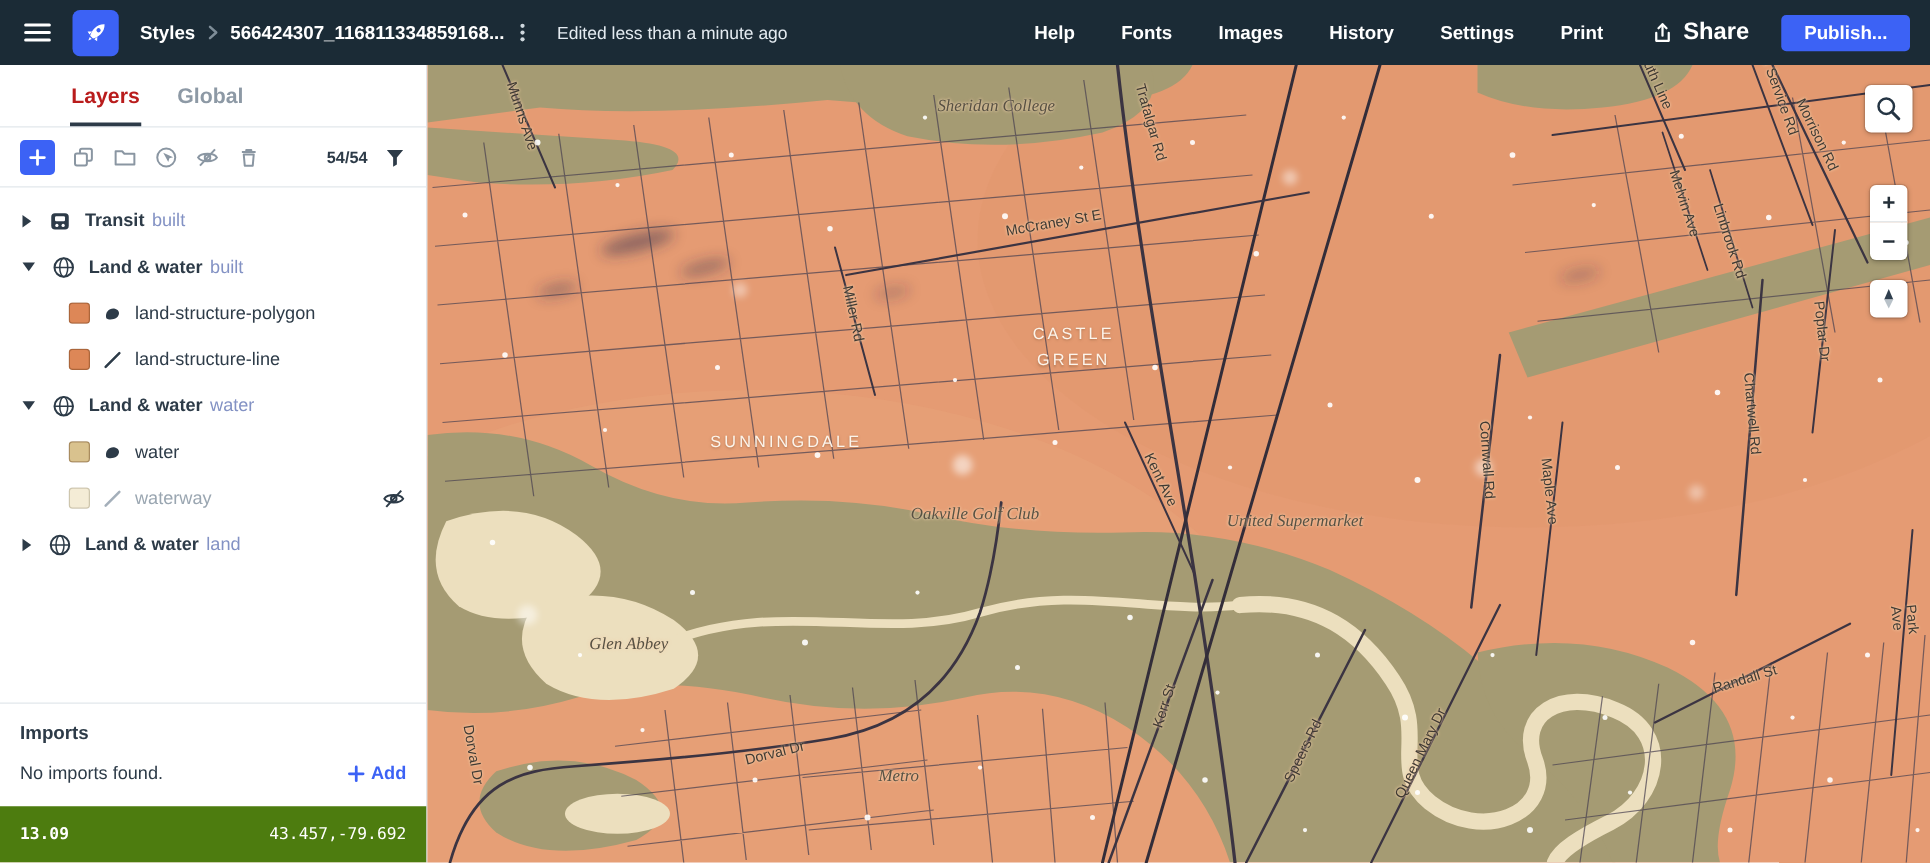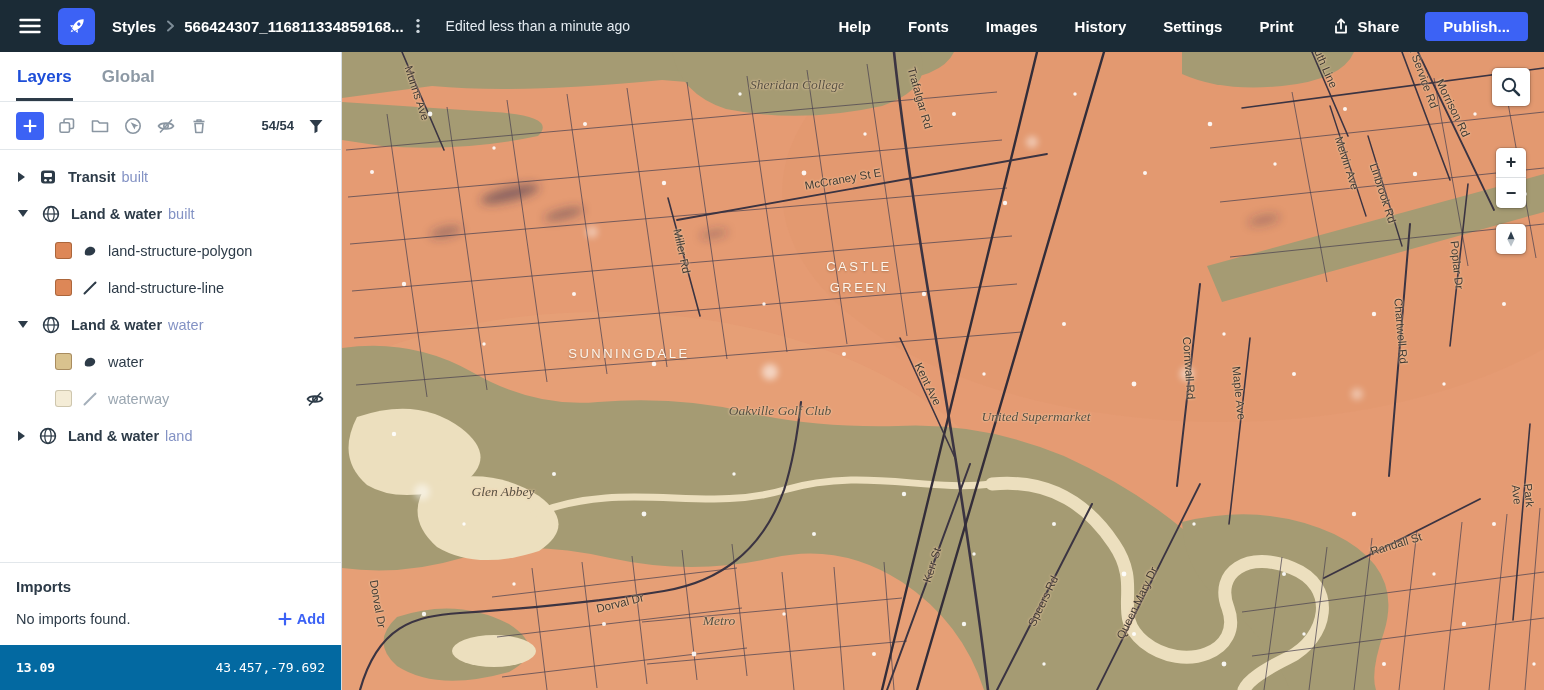--- a/index.html
+++ b/index.html
@@ -11,31 +11,31 @@
   .hamburger { background:none; border:none; cursor:pointer; width:28px; height:28px; display:flex; align-items:center; justify-content:center; }
   .logo { width:37px; height:37px; border-radius:6px; margin-left:14px; display:flex; align-items:center; justify-content:center; cursor:pointer; }
   .crumbs { display:flex; align-items:center; margin-left:17px; }
   .crumb { font-size:15px; font-weight:bold; color:#fff; cursor:pointer; }
   .chev { display:flex; margin:0 6px; }
   .stylename { max-width:250px; overflow:hidden; white-space:nowrap; }
   .kebab { background:none; border:none; cursor:pointer; margin-left:6px; display:flex; }
   .edited { font-size:14px; color:#e4ebf1; margin-left:20px; white-space:nowrap; }
   .topnav { display:flex; align-items:center; gap:37px; margin-left:auto; }
   .navitem { font-size:15px; font-weight:bold; color:#fff; cursor:pointer; text-decoration:none; }
-  .share { display:flex; align-items:center; gap:8px; background:none; border:none; color:#fff; font-size:15px; font-weight:bold; margin-left:38px; cursor:pointer; }
+  .share { display:flex; align-items:center; gap:8px; background:none; border:none; color:#fff; font-size:19px; font-weight:bold; margin-left:38px; cursor:pointer; }
   .publish { border:none; color:#fff; font-size:15px; font-weight:bold; padding:6px 18px; border-radius:4px; margin-left:26px; cursor:pointer; }
 
   
   .main { flex:1; display:flex; min-height:0; }
 
   
   .sidebar { width:342px; flex:0 0 342px; background:#fff; display:flex; flex-direction:column; border-right:1px solid #d7dde2; }
   .tabs { display:flex; gap:28px; padding:0 16px; border-bottom:1px solid #e2e7eb; flex:0 0 auto; }
   .tab { font-size:17px; font-weight:bold; color:#8d99a5; padding:15px 1px 11px; border-bottom:3px solid transparent; cursor:pointer; }
-  .tab.active { color:#1d4ed8; border-bottom-color:#2d3b48; }
+  .tab.active { color:#b91c1c; border-bottom-color:#2d3b48;margin-left:40px; }
 
   .toolbar { height:48px; display:flex; align-items:center; gap:13px; padding:0 16px; border-bottom:1px solid #e2e7eb; flex:0 0 auto; }
   .add-btn { width:28px; height:28px; border:none; border-radius:4px; display:flex; align-items:center; justify-content:center; cursor:pointer; }
   .tbtn { background:none; border:none; cursor:pointer; display:flex; align-items:center; justify-content:center; padding:0; }
   .count { margin-left:auto; font-size:13px; font-weight:bold; color:#2d3b48;padding-left:33px; }
   .lay-list { padding-top:8px; flex:0 0 auto; }
   .layer-row { display:flex; align-items:center; height:37px; padding:0 16px 0 18px; gap:10px; cursor:pointer; }
   .layer-row.child { padding-left:55px; }
   .caret { width:10px; display:inline-block; }
   .caret.collapsed { width:0; height:0; border-top:5px solid transparent; border-bottom:5px solid transparent; border-left:7px solid #2d3b48; margin-right:3px; }
@@ -48,21 +48,21 @@
   .layer-row.dimmed .lname { color:#9aa6b1; }
   .layer-row.dimmed .swatch { border-color:rgba(120,110,80,0.3); }
   .row-eye { margin-left:auto; display:flex; }
 
   .imports { margin-top:auto; border-top:1px solid #e2e7eb; padding:15px 16px 18px; flex:0 0 auto; }
   .imports-title { font-size:15px; font-weight:bold; color:#2d3b48; margin-bottom:16px; }
   .imports-row { display:flex; align-items:flex-start; justify-content:space-between; }
   .imports-empty { font-size:14.5px; color:#2d3b48; }
   .add-import { display:flex; align-items:center; gap:5px; background:none; border:none; color:#3c62f5; font-size:14.5px; font-weight:bold; cursor:pointer; }
 
-  .side-status { flex:0 0 auto; background:#0369a1; display:flex; align-items:center; justify-content:space-between; padding:0 16px; height:45px; font-family:"DejaVu Sans Mono", monospace; font-size:13px; color:#fff; }
+  .side-status { flex:0 0 auto; background:#4d7c0f; display:flex; align-items:center; justify-content:space-between; padding:0 16px; height:45px; font-family:"DejaVu Sans Mono", monospace; font-size:13px; color:#fff; }
   .side-status .zoomv { font-weight:bold; }
 
   
   .map { flex:1; position:relative; overflow:hidden; background:#e59b73; }
   .map-canvas { position:absolute; inset:0; width:100%; height:100%; cursor:grab; }
   .map-labels { position:absolute; inset:0; pointer-events:none; }
   .ml { position:absolute; transform:translate(-50%,-50%); white-space:pre-line; }
   .ml.road { font-size:11.5px; color:#3f3a33; text-shadow:0 0 2px rgba(242,204,168,0.95), 0 0 3px rgba(242,204,168,0.85); }
   .ml.poi { font-size:13.5px; font-style:italic; font-family:"Liberation Serif", serif; color:#575143; text-shadow:0 0 2px rgba(244,210,176,0.9), 0 0 3px rgba(244,210,176,0.8); }
   .ml.place { font-size:13px; letter-spacing:2.5px; color:#fcf5ec; text-align:center; line-height:1.6; text-shadow:0 1px 2px rgba(130,85,55,0.55); }
@@ -465,21 +465,21 @@
 
       <div class="map-labels">
         <span class="ml poi" style="left:455px;top:33px">Sheridan College</span>
         <span class="ml road" style="left:578px;top:46px;transform:translate(-50%,-50%) rotate(74deg)">Trafalgar Rd</span>
         <span class="ml road" style="left:501px;top:127px;transform:translate(-50%,-50%) rotate(-10deg)">McCraney St E</span>
         <span class="ml place" style="left:517px;top:226px">CASTLE
 GREEN</span>
         <span class="ml place" style="left:287px;top:302px">SUNNINGDALE</span>
         <span class="ml poi" style="left:438px;top:359px">Oakville Golf Club</span>
         <span class="ml poi" style="left:694px;top:365px">United Supermarket</span>
-        <span class="ml poi" style="left:161px;top:440px">Glen Abbey</span>
+        <span class="ml poi" style="left:161px;top:463px">Glen Abbey</span>
         <span class="ml road" style="left:278px;top:551px;transform:translate(-50%,-50%) rotate(-14deg)">Dorval Dr</span>
         <span class="ml road" style="left:36px;top:552px;transform:translate(-50%,-50%) rotate(80deg)">Dorval Dr</span>
         <span class="ml poi" style="left:377px;top:569px">Metro</span>
         <span class="ml road" style="left:590px;top:513px;transform:translate(-50%,-50%) rotate(-72deg)">Kerr St</span>
         <span class="ml road" style="left:701px;top:549px;transform:translate(-50%,-50%) rotate(-64deg)">Speers Rd</span>
         <span class="ml road" style="left:795px;top:551px;transform:translate(-50%,-50%) rotate(-64deg)">Queen Mary Dr</span>
         <span class="ml road" style="left:586px;top:332px;transform:translate(-50%,-50%) rotate(64deg)">Kent Ave</span>
         <span class="ml road" style="left:847px;top:316px;transform:translate(-50%,-50%) rotate(86deg)">Cornwall Rd</span>
         <span class="ml road" style="left:897px;top:341px;transform:translate(-50%,-50%) rotate(84deg)">Maple Ave</span>
         <span class="ml road" style="left:1059px;top:279px;transform:translate(-50%,-50%) rotate(85deg)">Chartwell Rd</span>

